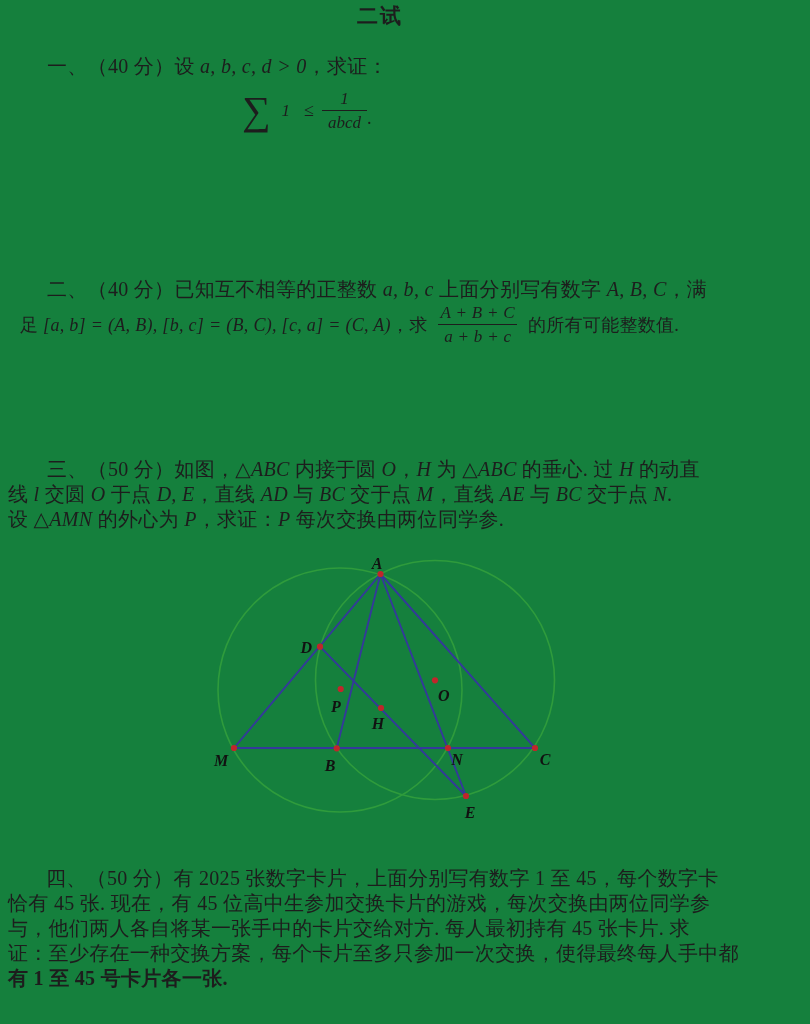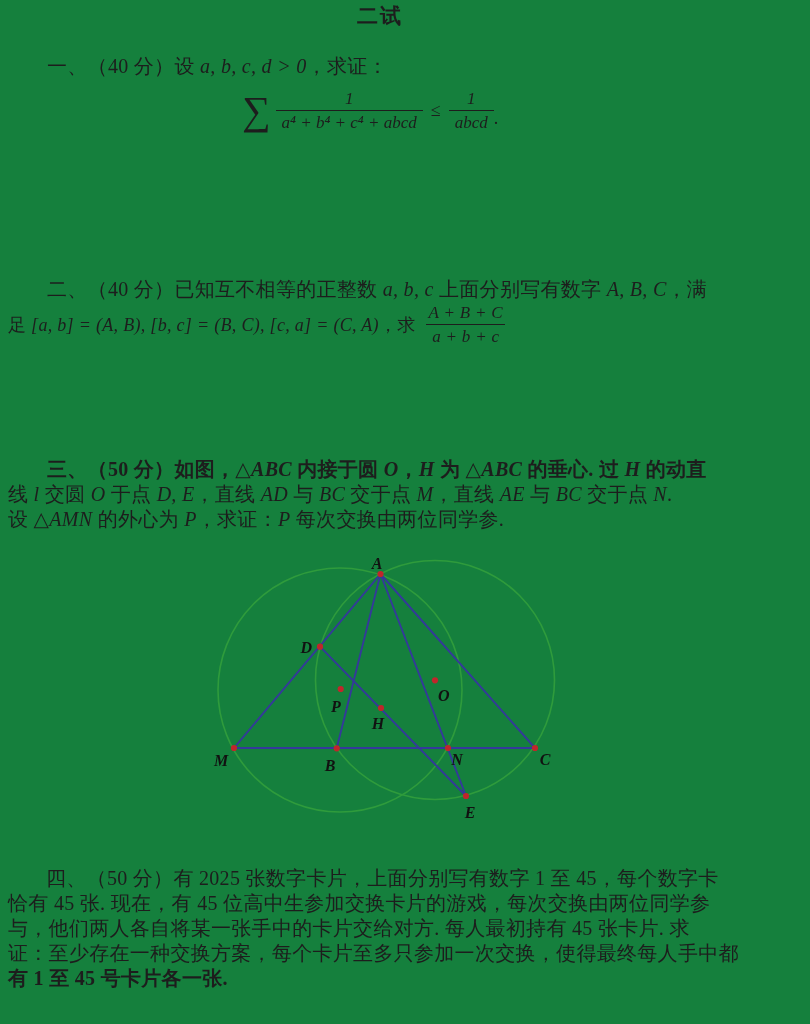--- a/index.html
+++ b/index.html
@@ -20,64 +20,64 @@
   }
   .formula-row {
     position:absolute; display:flex; align-items:center; font-size:18px;
   }
   .sum-symbol { font-size:40px; line-height:1; margin-right:5px; }
   .frac { display:inline-flex; flex-direction:column; align-items:center; font-style:italic; font-size:17px; line-height:21px; }
   .frac .num { padding:0 6px 1px 6px; }
   .frac .den { border-top:1.4px solid #1d1d1d; padding:1px 6px 0 6px; white-space:nowrap; }
   .rel { margin:0 8px; font-style:normal; }
   .formula-period { align-self:center; margin-top:16px; font-style:normal; }
-  .inline-frac-row { position:absolute; display:flex; align-items:center; white-space:nowrap; font-size:18px; line-height:24px; letter-spacing:0.3px; }
+  .inline-frac-row { position:absolute; display:flex; align-items:center; white-space:nowrap; font-size:18px; line-height:24px; letter-spacing:0.3px;margin-left:12px; }
   .inline-frac-row .frac { margin:0 7px;text-align:center; }
   svg text {
     font-family:"Liberation Serif","DejaVu Serif",serif;
     font-style:italic; font-weight:700; font-size:16px;
   }
 </style>
 </head>
 <body>
 
 <div class="page">
 
   <div class="page-title">二试</div>
 
   <div>
     <div class="line" style="top:54px; left:47px;"><span>一、（40 分）设 </span><span class="math">a, b, c, d &gt; 0</span><span>，求证：</span></div>
     <div class="formula-row" style="top:88px; left:242px;">
       <span class="sum-symbol">∑</span>
       <span class="frac">
         <span class="num">1</span>
-        <span class="den">a⁴ + b⁴ + c⁴ + abcd</span>
       </span>
       <span class="rel">≤</span>
       <span class="frac">
         <span class="num">1</span>
         <span class="den">abcd</span>
       </span>
       <span class="formula-period">.</span>
     </div>
   </div>
 
   <div>
     <div class="line" style="top:277px; left:47px;"><span>二、（40 分）已知互不相等的正整数 </span><span class="math">a, b, c</span><span> 上面分别写有数字 </span><span class="math">A, B, C</span><span>，满</span></div>
     <div class="inline-frac-row" style="top:302px; left:8px;">
       <span><span>足 </span><span class="math">[a, b] = (A, B), [b, c] = (B, C), [c, a] = (C, A)</span><span>，求</span></span>
       <span class="frac">
         <span class="num">A + B + C</span>
         <span class="den">a + b + c</span>
       </span>
+      <span><span>的所有可能整数值.</span></span>
     </div>
   </div>
 
   <div>
-    <div class="line" style="top:457px; left:47px;font-weight:bold;"><span>三、（50 分）如图，</span><span class="math">△ABC</span><span> 内接于圆 </span><span class="math">O</span><span>，</span><span class="math">H</span><span> 为 </span><span class="math">△ABC</span><span> 的垂心. 过 </span><span class="math">H</span><span> 的动直</span></div>
+    <div class="line" style="top:457px; left:47px;"><span>三、（50 分）如图，</span><span class="math">△ABC</span><span> 内接于圆 </span><span class="math">O</span><span>，</span><span class="math">H</span><span> 为 </span><span class="math">△ABC</span><span> 的垂心. 过 </span><span class="math">H</span><span> 的动直</span></div>
     <div class="line" style="top:482px; left:8px;"><span>线 </span><span class="math">l</span><span> 交圆 </span><span class="math">O</span><span> 于点 </span><span class="math">D, E</span><span>，直线 </span><span class="math">AD</span><span> 与 </span><span class="math">BC</span><span> 交于点 </span><span class="math">M</span><span>，直线 </span><span class="math">AE</span><span> 与 </span><span class="math">BC</span><span> 交于点 </span><span class="math">N</span><span>.</span></div>
     <div class="line" style="top:507px; left:8px;"><span>设 </span><span class="math">△AMN</span><span> 的外心为 </span><span class="math">P</span><span>，求证：</span><span class="math">P</span><span> 每次交换由两位同学参.</span></div>
   </div>
 
   <svg class="abs" style="top:543px; left:200px;" width="372" height="282" viewBox="200 543 372 282">
       <circle cx="340" cy="690" r="122" fill="none" stroke="#2f9b3c" stroke-width="1.6"></circle>
       <circle cx="435" cy="680" r="119.5" fill="none" stroke="#2f9b3c" stroke-width="1.6"></circle>
       <line x1="234" y1="748" x2="535" y2="748" stroke="#34399b" stroke-width="1.9"></line>
       <line x1="380.5" y1="574" x2="234" y2="748" stroke="#34399b" stroke-width="1.9"></line>
       <line x1="380.5" y1="574" x2="336.7" y2="748.3" stroke="#34399b" stroke-width="1.9"></line>

